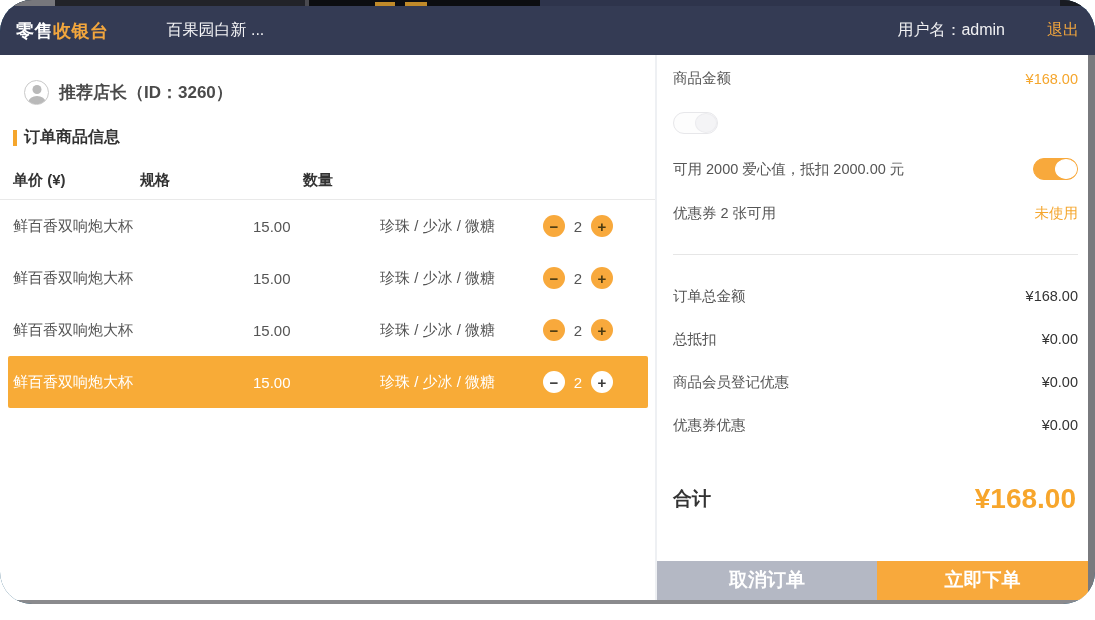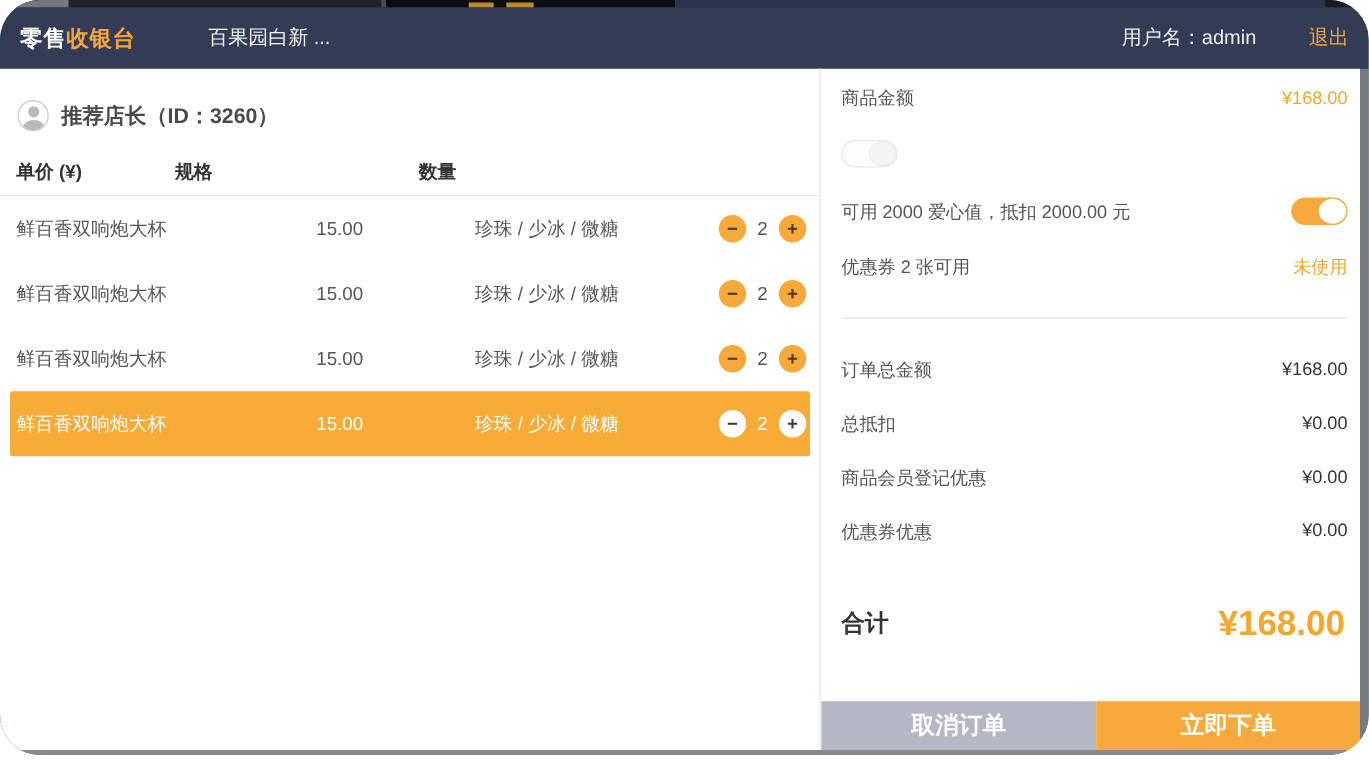--- a/index.html
+++ b/index.html
@@ -27,37 +27,37 @@
   .store-name { margin-left:58px; font-size:16px; color:#f3f3f5; }
   .nav-right { margin-left:auto; display:flex; align-items:center; gap:42px; }
   .username { font-size:16px; color:#f0f0f2; }
   .logout { font-size:16px; color:#f2a63d; cursor:pointer; }
 
   
   .main { position:absolute; top:55px; left:0; right:7px; bottom:4px; display:flex; background:#fff; }
 
   
   .left-panel { width:657px; border-right:2px solid #eef0f3; position:relative; }
-  .member-row { display:flex; align-items:center; padding:25px 0 0 14px; }
+  .member-row { display:flex; align-items:center; padding:25px 0 0 14px;margin-left:10px; }
   .avatar { width:25px; height:25px; border-radius:50%; border:1px solid #c9c9c9; position:relative; overflow:hidden; background:#fff; flex:0 0 auto; }
   .avatar .head { position:absolute; top:4px; left:50%; transform:translateX(-50%); width:9px; height:9px; border-radius:50%; background:#b9b9b9; }
   .avatar .body { position:absolute; bottom:-4px; left:50%; transform:translateX(-50%); width:17px; height:12px; border-radius:50% 50% 0 0; background:#b9b9b9; }
   .member-name { margin-left:10px; font-size:17px; font-weight:bold; color:#4a4a4a; }
 
   .section-title { display:flex; align-items:center; margin:22px 0 0 13px; }
   .section-bar { width:4px; height:16px; background:#f5a62d; margin-right:7px; }
   .section-text { font-size:16px; font-weight:bold; color:#333; }
 
   .table { margin-top:14px; }
   .thead { display:flex; align-items:center; height:38px; padding:0 7px 0 13px;
            border-bottom:1px solid #e9e9e9; font-size:15px; font-weight:bold; color:#333; }
   .col-name { width:245px; }
   .col-price { width:127px; }
   .col-spec { width:163px; }
-  .col-qty { flex:1;margin-left:32px; }
+  .col-qty { flex:1; }
   .trow { display:flex; align-items:center; height:52px; margin:0 7px 0 8px; padding-left:5px;
           font-size:15px; color:#555; cursor:pointer; border-radius:2px; }
   .trow .col-name { width:240px; }
   .trow.selected { background:#f8ab37; color:#fff; }
   .qty-group { display:flex; align-items:center; gap:8px; }
   .qty-btn { width:22px; height:22px; border-radius:50%; background:#f8a93c; color:#4a3a12;
              display:flex; align-items:center; justify-content:center; font-size:15px; font-weight:bold;
              cursor:pointer; line-height:1; }
   .trow.selected .qty-btn { background:#fff; color:#3a3a3a; }
   .qty-num { min-width:10px; text-align:center; color:#555; font-size:15px; }
@@ -123,20 +123,24 @@
 
     <div class="left-panel">
       <div class="member-row">
         <div class="avatar">
           <div class="head"></div>
           <div class="body"></div>
         </div>
         <div class="member-name">推荐店长（ID：3260）</div>
       </div>
 
+      <div class="section-title">
+        <div class="section-bar"></div>
+        <div class="section-text">订单商品信息</div>
+      </div>
 
       <div class="table">
         <div class="thead">
           <div class="col-price">单价 (¥)</div>
           <div class="col-spec">规格</div>
           <div class="col-qty">数量</div>
         </div>
 
         <div class="trow">
           <div class="col-name">鲜百香双响炮大杯</div>

